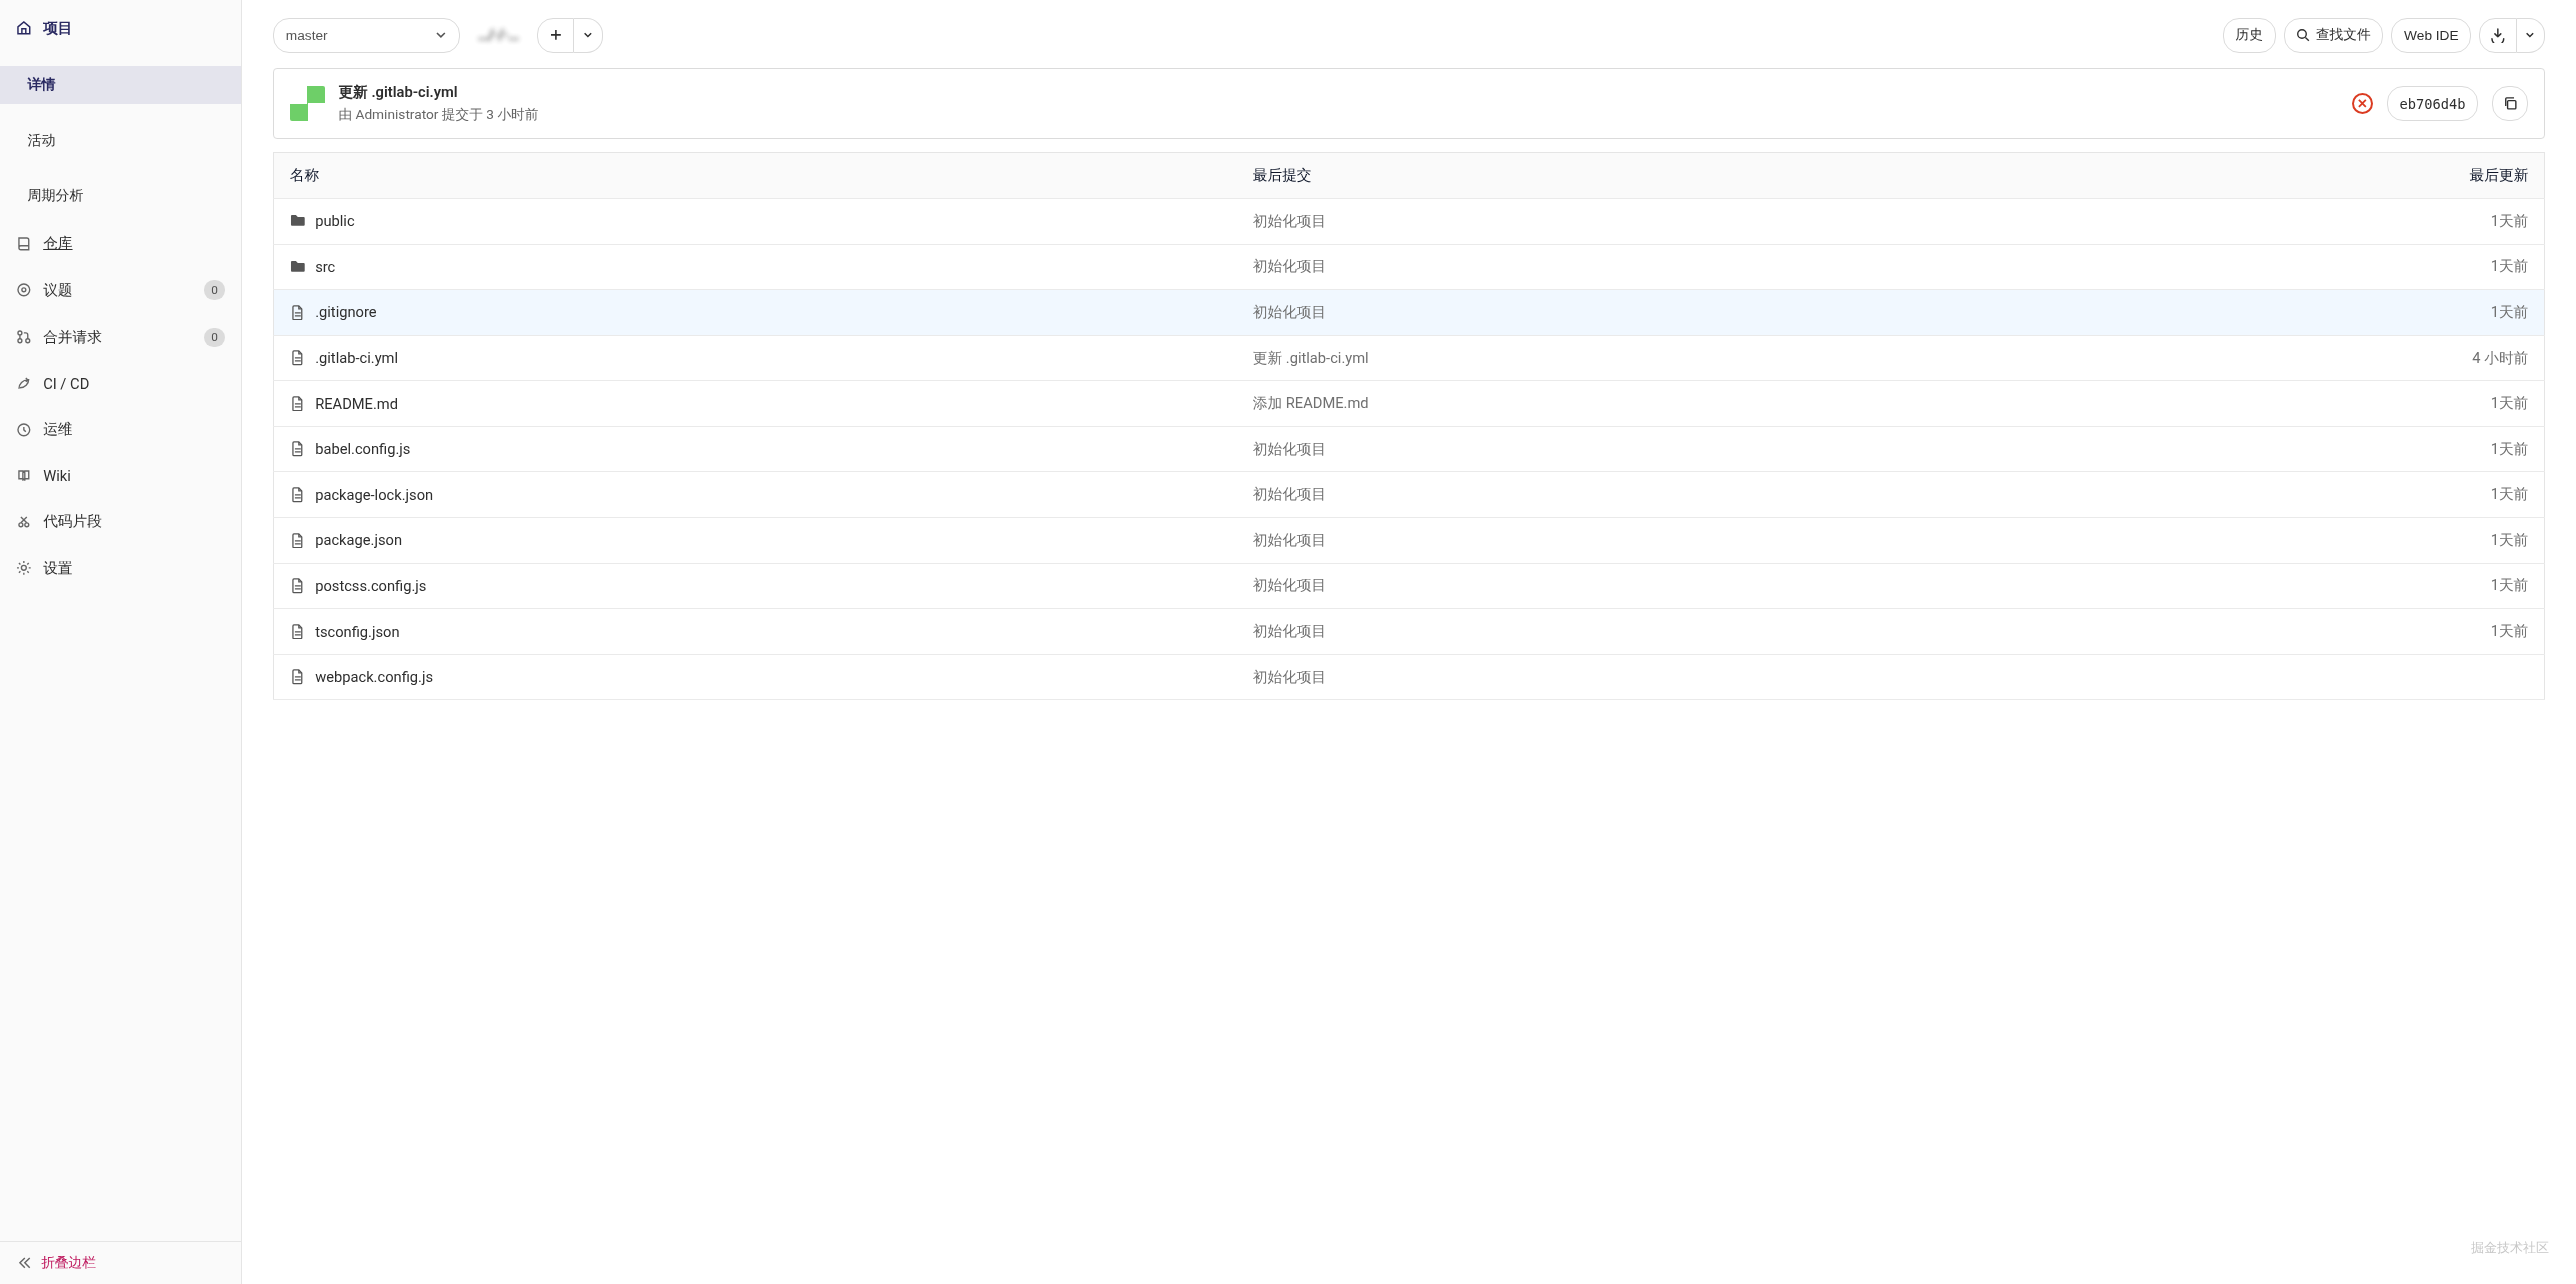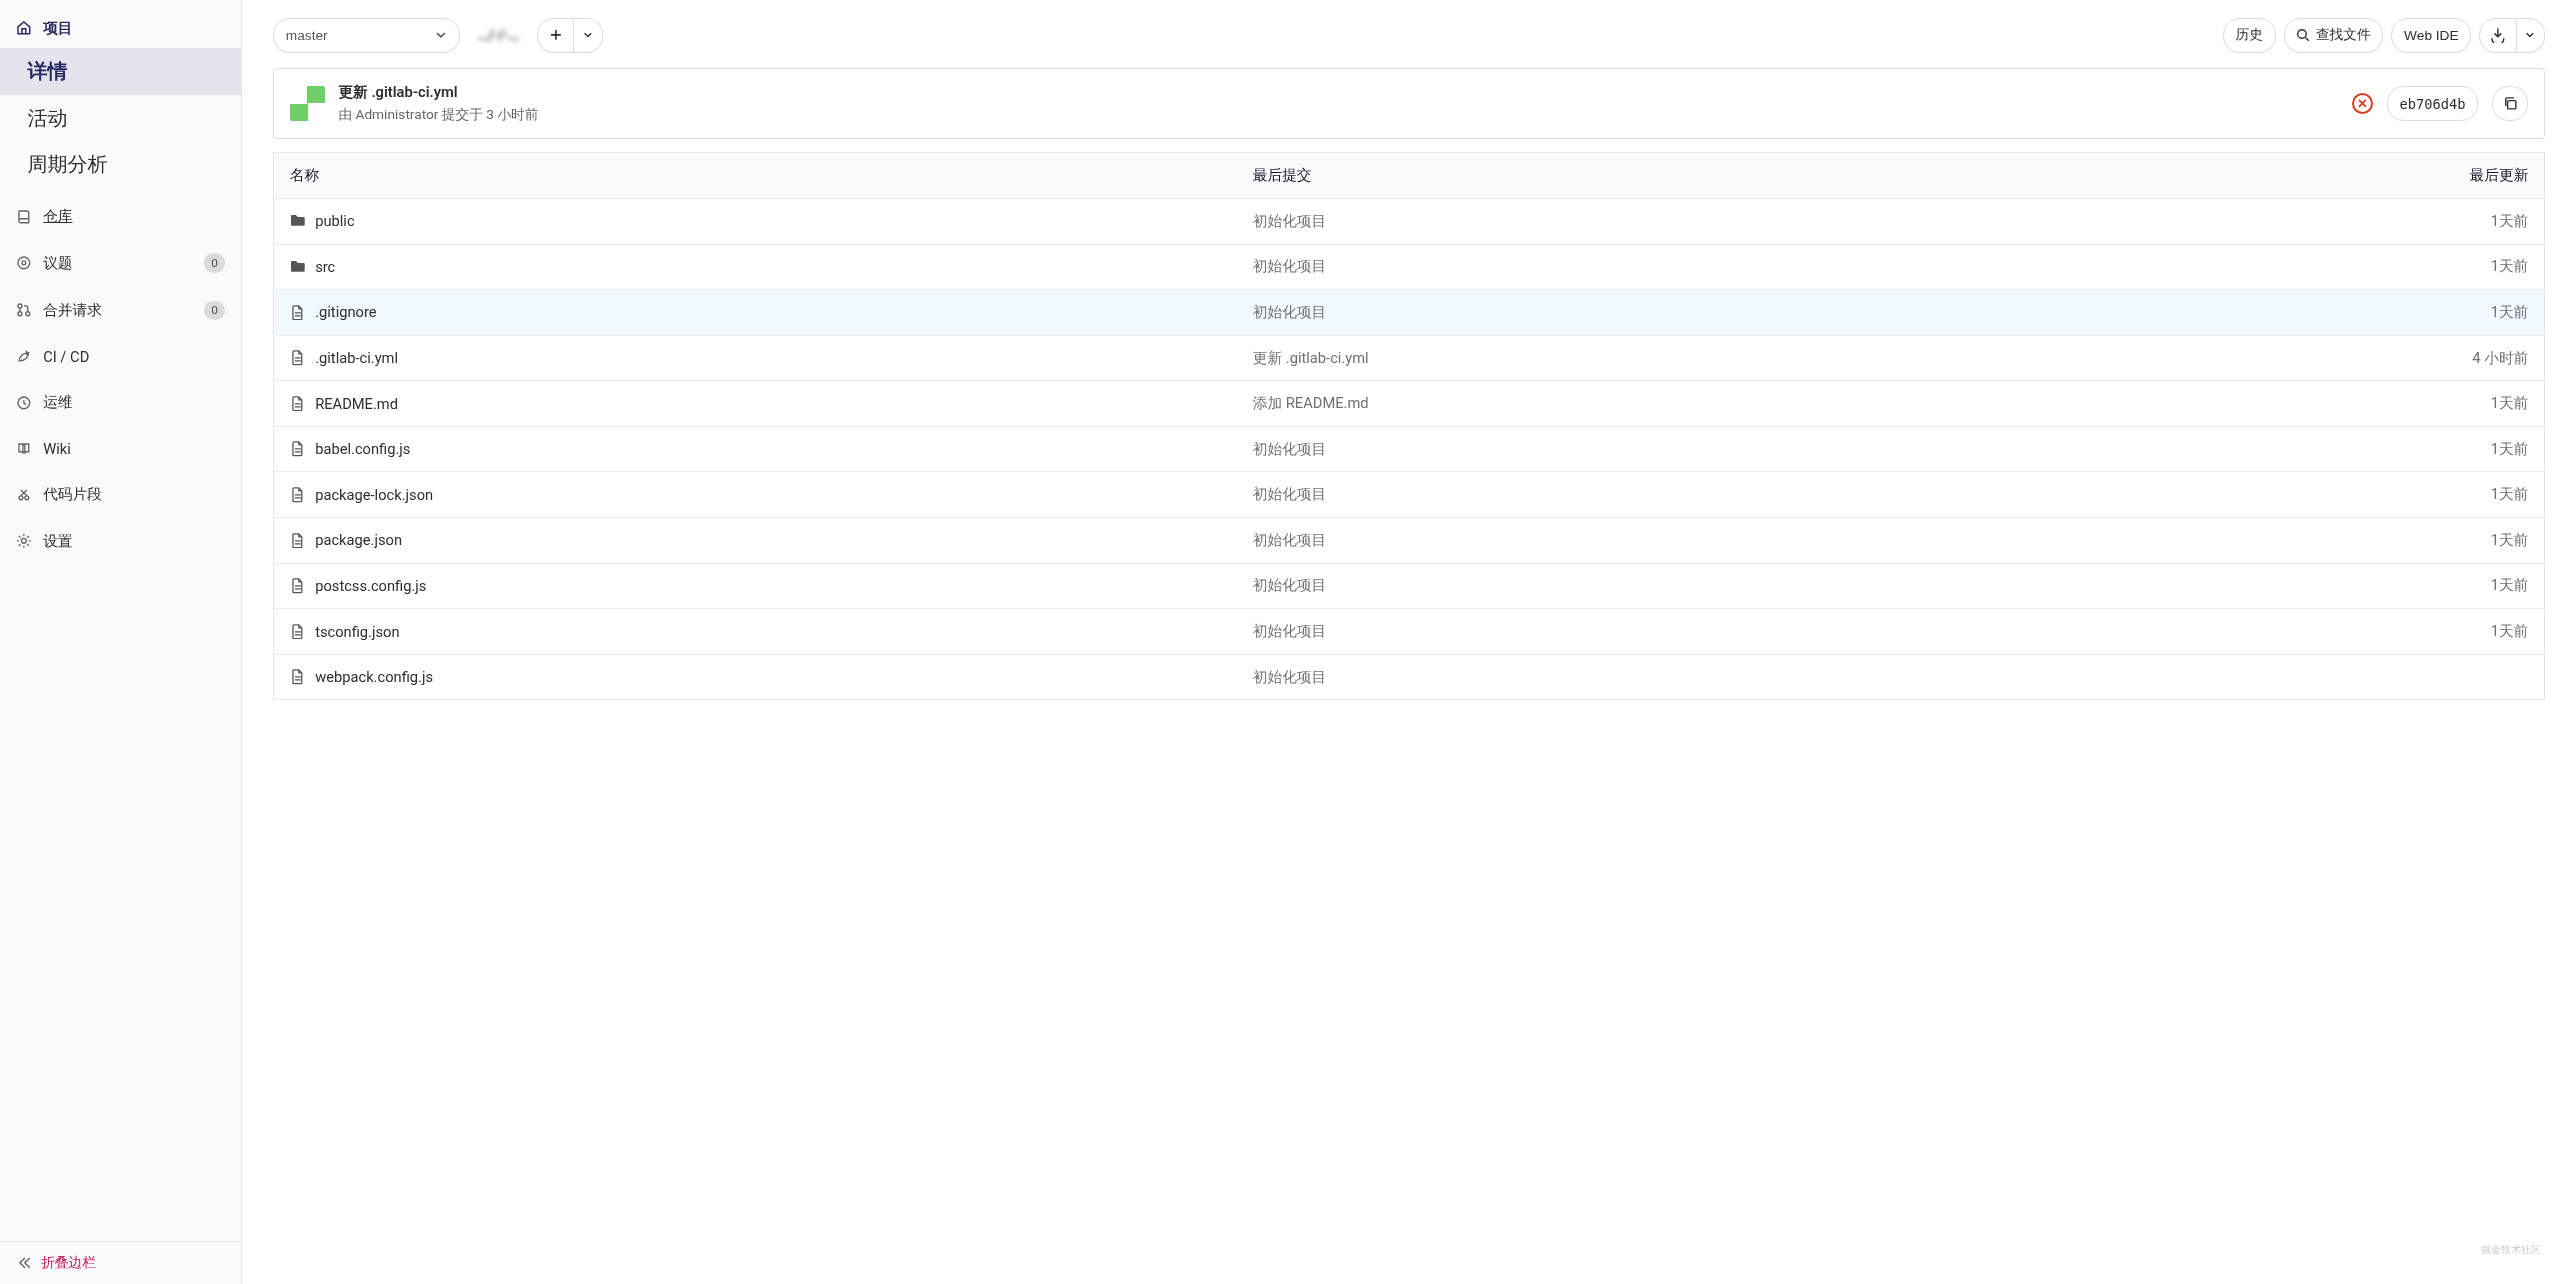--- a/index.html
+++ b/index.html
@@ -41,23 +41,24 @@
   height: 15.7px;
   margin-right: 11.8px;
   display: inline-flex;
   align-items: center;
   justify-content: center;
   color: #666;
 }
 .side-item.top .side-icon { color: #292961; }
 .side-sub {
   padding: 9.8px 15.7px 9.8px 27.5px;
-  font-size: 20px;
+  font-size: 14px;
   color: #2e2e2e;
   cursor: pointer;
+  margin-top: 18px;
 }
 .side-sub.active {
   background: #e4e4ed;
   font-weight: 600;
   color: #292961;
   border-radius: 0;
 }
 .side-badge {
   margin-left: auto;
   background: #dbdbdb;
@@ -177,23 +178,23 @@
   background: #fafafa;
 }
 .file-table th:last-child, .file-table td:last-child { text-align: right; }
 .file-table td.commit-col, .file-table td.time-col { color: #707070; }
 .file-row.hover { background: #f1f8ff; }
 .file-name-cell { display: flex; align-items: center; gap: 9.8px; }
 .file-icon { width: 15.7px; height: 15.7px; color: #555; display: inline-flex; }
 .folder { color: #555; }
 .watermark {
   position: fixed;
-  right: 35px;
+  right: 27px;
   bottom: 27.5px;
-  font-size: 10px;
+  font-size: 13px;
   color: #999;
   opacity: .55;
   filter: blur(0.5px);
 }
 svg { width: 100%; height: 100%; }
 </style>
 </head>
 <body>
 
 <nav class="sidebar">

